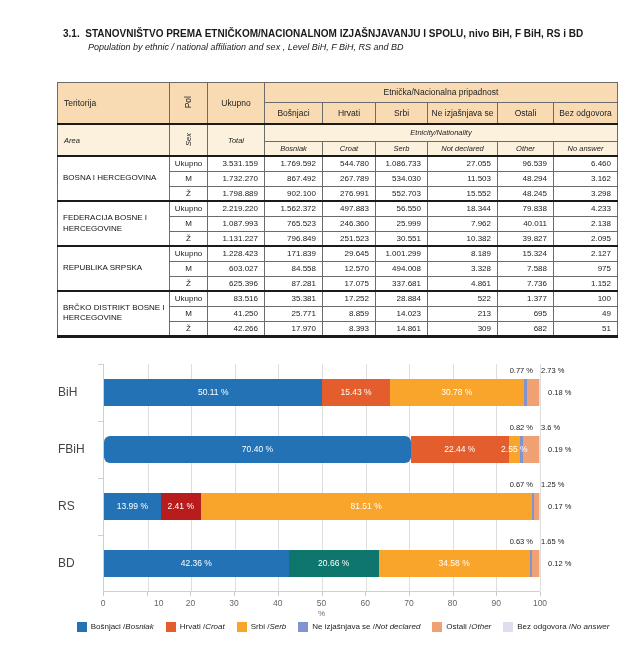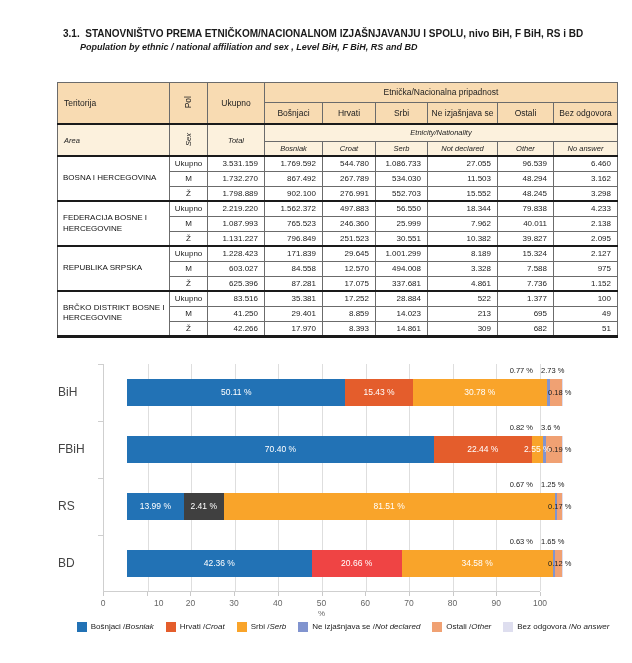--- a/index.html
+++ b/index.html
@@ -4,21 +4,21 @@
 <style>
   * { box-sizing: border-box; margin: 0; padding: 0; }
   body {
     width: 632px; height: 663px; overflow: hidden;
     background: #ffffff; color: #222;
     font-family: "Liberation Sans", sans-serif;
   }
   
   .title-block { margin: 28px 0 0 63px; }
   .title { font-size: 10px; font-weight: bold; color: #1a1a1a; line-height: 1.25; }
-  .subtitle { font-size: 9px; font-weight: bold; font-style: italic; color: #1a1a1a; margin: 1px 0 0 17px; }
+  .subtitle { font-size: 9px; font-weight: normal; font-style: italic; color: #1a1a1a; margin: 1px 0 0 25px; }
 
   
   table.pop {
     border-collapse: collapse; table-layout: fixed;
     margin: 30px 0 0 57px; width: 560px;
     border: 1.5px solid #1a1a1a; border-bottom: 3px solid #1a1a1a;
   }
   table.pop th, table.pop td { border: 1px solid #6b6b6b; font-weight: normal; }
   thead th { text-align: center; font-size: 8.5px; color: #222; padding: 1px 2px; }
   tr.band1 th { background: #f8dbb2; }
@@ -42,21 +42,21 @@
     position: relative; margin-left: 46px; width: 437px; height: 228px;
     border-left: 1px solid #cfcfcf; border-bottom: 1px solid #cfcfcf;
   }
   .gridline { position: absolute; top: 0; bottom: 0; width: 1px; background: #dedede; }
   .bar-row { position: relative; height: 57px; }
   .bar-row::before { content: ''; position: absolute; left: -6px; top: 0; width: 6px; height: 1px; background: #cfcfcf; }
   .cat-label {
     position: absolute; left: -46px; width: 37px; 
     top: 50%; transform: translateY(-50%); font-size: 12px; color: #444;
   }
-  .bar { position: absolute; left: 0; top: 15px; height: 27px; width: 100%; display: flex; margin-left: 23px; }
+  .bar { position: absolute; left: 0; top: 15px; height: 27px; width: 100%; display: flex; }
   .seg { position: relative; height: 100%; }
   .seg-label {
     position: absolute; left: 50%; top: 50%; transform: translate(-50%,-50%);
     color: #fff; font-size: 8.5px; white-space: nowrap; z-index: 2;
   }
   .above-nd { position: absolute; top: 2px; right: 7px; font-size: 7.5px; color: #222; white-space: nowrap; }
   .above-ot { position: absolute; top: 2px; left: calc(100% + 1px); font-size: 7.5px; color: #222; white-space: nowrap; }
   .right-na { position: absolute; left: calc(100% + 8px); top: 50%; transform: translateY(-50%); font-size: 7.5px; color: #222; white-space: nowrap; }
 
   .x-axis { position: relative; margin-left: 46px; width: 437px; height: 24px; }
@@ -220,21 +220,21 @@
         <td class="num">35.381</td>
         <td class="num">17.252</td>
         <td class="num">28.884</td>
         <td class="num">522</td>
         <td class="num">1.377</td>
         <td class="num">100</td>
       </tr>
       <tr>
         <td class="sex">M</td>
         <td class="num">41.250</td>
-        <td class="num">29.401</td>
+        <td class="num">25.771</td>
         <td class="num">8.859</td>
         <td class="num">14.023</td>
         <td class="num">213</td>
         <td class="num">695</td>
         <td class="num">49</td>
       </tr>
       <tr>
         <td class="sex">Ž</td>
         <td class="num">42.266</td>
         <td class="num">17.970</td>
@@ -275,21 +275,21 @@
           <div class="seg" style="width: 2.73%; background: rgb(240, 161, 115);"></div>
           <div class="seg" style="width: 0.18%; background: rgb(222, 222, 239);"></div>
         </div>
         <span class="above-nd">0.77 %</span>
         <span class="above-ot">2.73 %</span>
         <span class="right-na">0.18 %</span>
       </div>
       <div class="bar-row">
         <span class="cat-label">FBiH</span>
         <div class="bar">
-          <div class="seg" style="width: 70.4%; background: rgb(34, 114, 181);">
+          <div class="seg" style="width: 70.4%; background: rgb(34, 114, 181); border-radius: 6px;">
             <span class="seg-label">70.40 %</span>
           </div>
           <div class="seg" style="width: 22.44%; background: rgb(228, 93, 44);">
             <span class="seg-label">22.44 %</span>
           </div>
           <div class="seg" style="width: 2.55%; background: rgb(249, 164, 42);">
             <span class="seg-label">2.55 %</span>
           </div>
           <div class="seg" style="width: 0.82%; background: rgb(129, 148, 207);"></div>
           <div class="seg" style="width: 3.6%; background: rgb(240, 161, 115);"></div>
@@ -298,41 +298,41 @@
         <span class="above-nd">0.82 %</span>
         <span class="above-ot">3.6 %</span>
         <span class="right-na">0.19 %</span>
       </div>
       <div class="bar-row">
         <span class="cat-label">RS</span>
         <div class="bar">
           <div class="seg" style="width: 13.99%; background: rgb(34, 114, 181);">
             <span class="seg-label">13.99 %</span>
           </div>
-          <div class="seg" style="width: 2.41%; background: #404040; padding-left: 40px;">
+          <div class="seg" style="width: 2.41%; background: #b91c1c; padding-left: 40px;">
             <span class="seg-label">2.41 %</span>
           </div>
           <div class="seg" style="width: 81.51%; background: rgb(249, 164, 42);">
             <span class="seg-label">81.51 %</span>
           </div>
           <div class="seg" style="width: 0.67%; background: rgb(129, 148, 207);"></div>
           <div class="seg" style="width: 1.25%; background: rgb(240, 161, 115);"></div>
           <div class="seg" style="width: 0.17%; background: rgb(222, 222, 239);"></div>
         </div>
         <span class="above-nd">0.67 %</span>
         <span class="above-ot">1.25 %</span>
         <span class="right-na">0.17 %</span>
       </div>
       <div class="bar-row">
         <span class="cat-label">BD</span>
         <div class="bar">
           <div class="seg" style="width: 42.36%; background: rgb(34, 114, 181); text-align: right;">
             <span class="seg-label">42.36 %</span>
           </div>
-          <div class="seg" style="width: 20.66%; background: #ef4444;">
+          <div class="seg" style="width: 20.66%; background: #0f766e;">
             <span class="seg-label">20.66 %</span>
           </div>
           <div class="seg" style="width: 34.58%; background: rgb(249, 164, 42);">
             <span class="seg-label">34.58 %</span>
           </div>
           <div class="seg" style="width: 0.63%; background: rgb(129, 148, 207);"></div>
           <div class="seg" style="width: 1.65%; background: rgb(240, 161, 115);"></div>
           <div class="seg" style="width: 0.12%; background: rgb(222, 222, 239);"></div>
         </div>
         <span class="above-nd">0.63 %</span>

